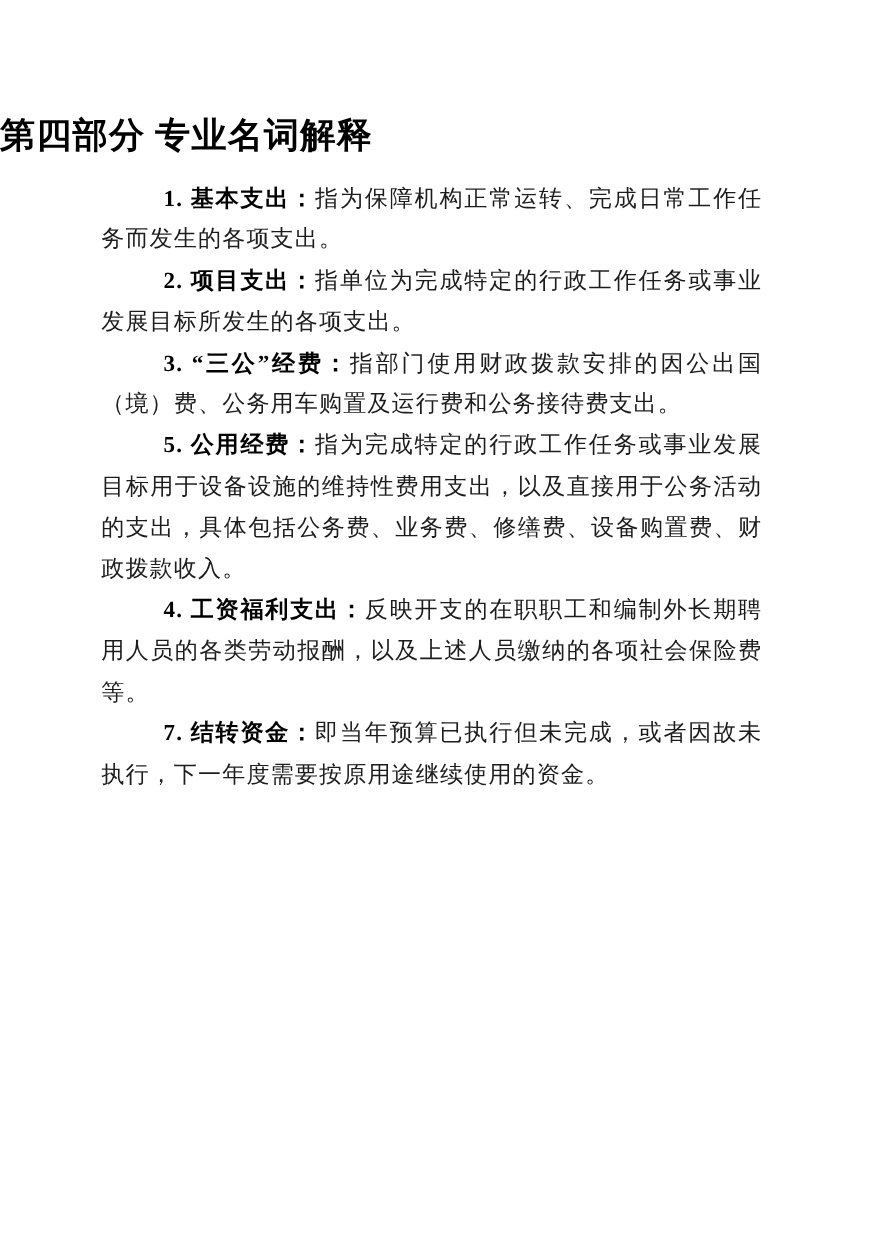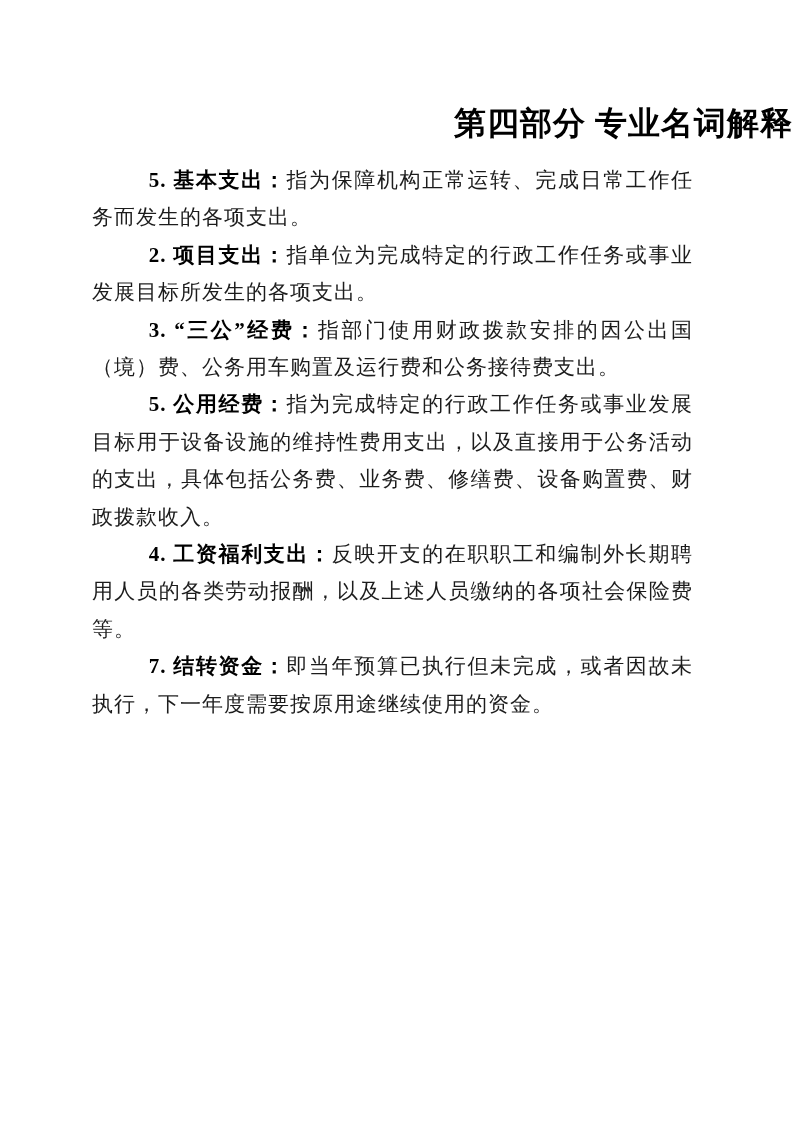--- a/index.html
+++ b/index.html
@@ -16,21 +16,21 @@
     font-family: "Liberation Serif", "DejaVu Serif", serif;
     color: #1c1c1c;
   }
   .title {
     margin: 0;
     padding-top: 100px;
     line-height: 46px;
     font-size: 32px;
     font-weight: bold;
     letter-spacing: 1px;
-    text-align: right;
+    text-align: left;
     color: #000000;
     font-family: "Liberation Serif", "DejaVu Serif", serif;
   }
   .content {
     margin: 16px 100px 0 92px;
     font-size: 21px;
     line-height: 37.4px;
     letter-spacing: 1px;
     text-align: justify;
     text-justify: inter-ideograph;
@@ -44,20 +44,20 @@
     font-weight: bold;
     color: #000000;
   }
 </style>
 </head>
 <body>
 
 <div class="page">
   <h1 class="title">第四部分 专业名词解释</h1>
   <div class="content">
-      <p class="para"><span class="lead">5. 基本支出：</span><span>指为保障机构正常运转、完成日常工作任务而发生的各项支出。</span></p>
+      <p class="para"><span class="lead">1. 基本支出：</span><span>指为保障机构正常运转、完成日常工作任务而发生的各项支出。</span></p>
       <p class="para"><span class="lead">2. 项目支出：</span><span>指单位为完成特定的行政工作任务或事业发展目标所发生的各项支出。</span></p>
       <p class="para"><span class="lead">3. “三公”经费：</span><span>指部门使用财政拨款安排的因公出国（境）费、公务用车购置及运行费和公务接待费支出。</span></p>
       <p class="para"><span class="lead">5. 公用经费：</span><span>指为完成特定的行政工作任务或事业发展目标用于设备设施的维持性费用支出，以及直接用于公务活动的支出，具体包括公务费、业务费、修缮费、设备购置费、财政拨款收入。</span></p>
       <p class="para"><span class="lead">4. 工资福利支出：</span><span>反映开支的在职职工和编制外长期聘用人员的各类劳动报酬，以及上述人员缴纳的各项社会保险费等。</span></p>
       <p class="para"><span class="lead">7. 结转资金：</span><span>即当年预算已执行但未完成，或者因故未执行，下一年度需要按原用途继续使用的资金。</span></p>
     </div>
 </div>
 
 </body></html>

